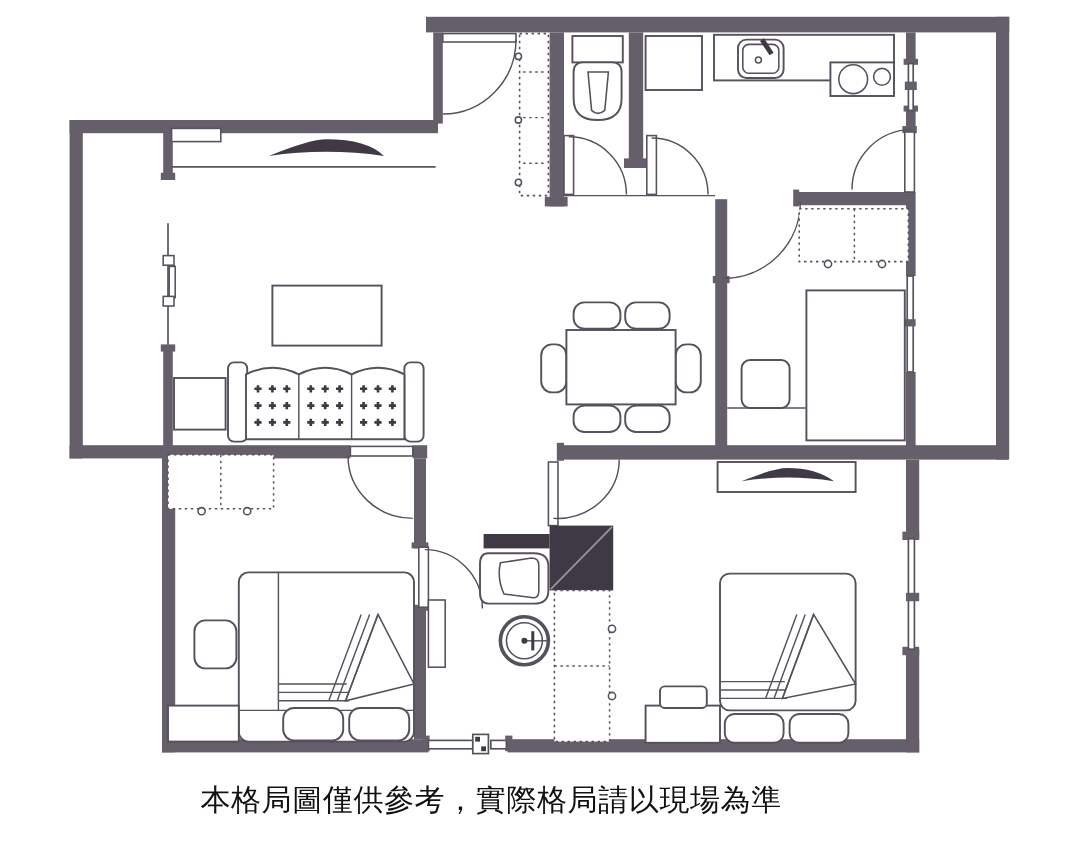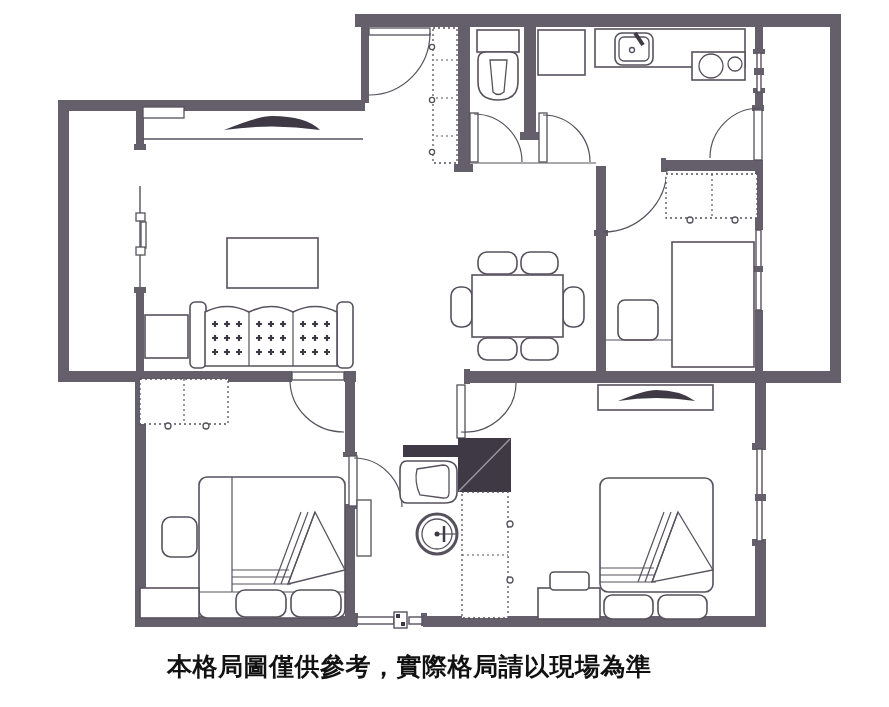--- a/index.html
+++ b/index.html
@@ -18,21 +18,21 @@
   .thin{fill:none;stroke:var(--line);stroke-width:1.4;}
   .thin2{fill:none;stroke:var(--line);stroke-width:1.2;}
   .darkf{fill:var(--dark);stroke:none;}
   .dashed{fill:#ffffff;stroke:var(--line);stroke-width:1.3;stroke-dasharray:2 3;}
   .dashline{fill:none;stroke:var(--line);stroke-width:1.2;stroke-dasharray:2 3;}
   .leaf{fill:#ffffff;stroke:var(--line);stroke-width:1.3;}
   .plus{fill:none;stroke:var(--dark);stroke-width:2.2;}
   .winr{fill:#ffffff;stroke:var(--line);stroke-width:1.4;}
   .caption{
     position:absolute; left:167px; top:650px; white-space:nowrap;
-    font-size:25px; font-weight:700; letter-spacing:0.5px; color:var(--text);
+    font-size:25px; font-weight:400; letter-spacing:0.5px; color:var(--text);
   }
 </style>
 </head>
 <body>
 
 <div class="canvas">
 <svg width="889" height="707" viewBox="0 0 889 707">
 
   <g>
     <rect class="wall" x="355" y="14" width="486" height="13"></rect>

